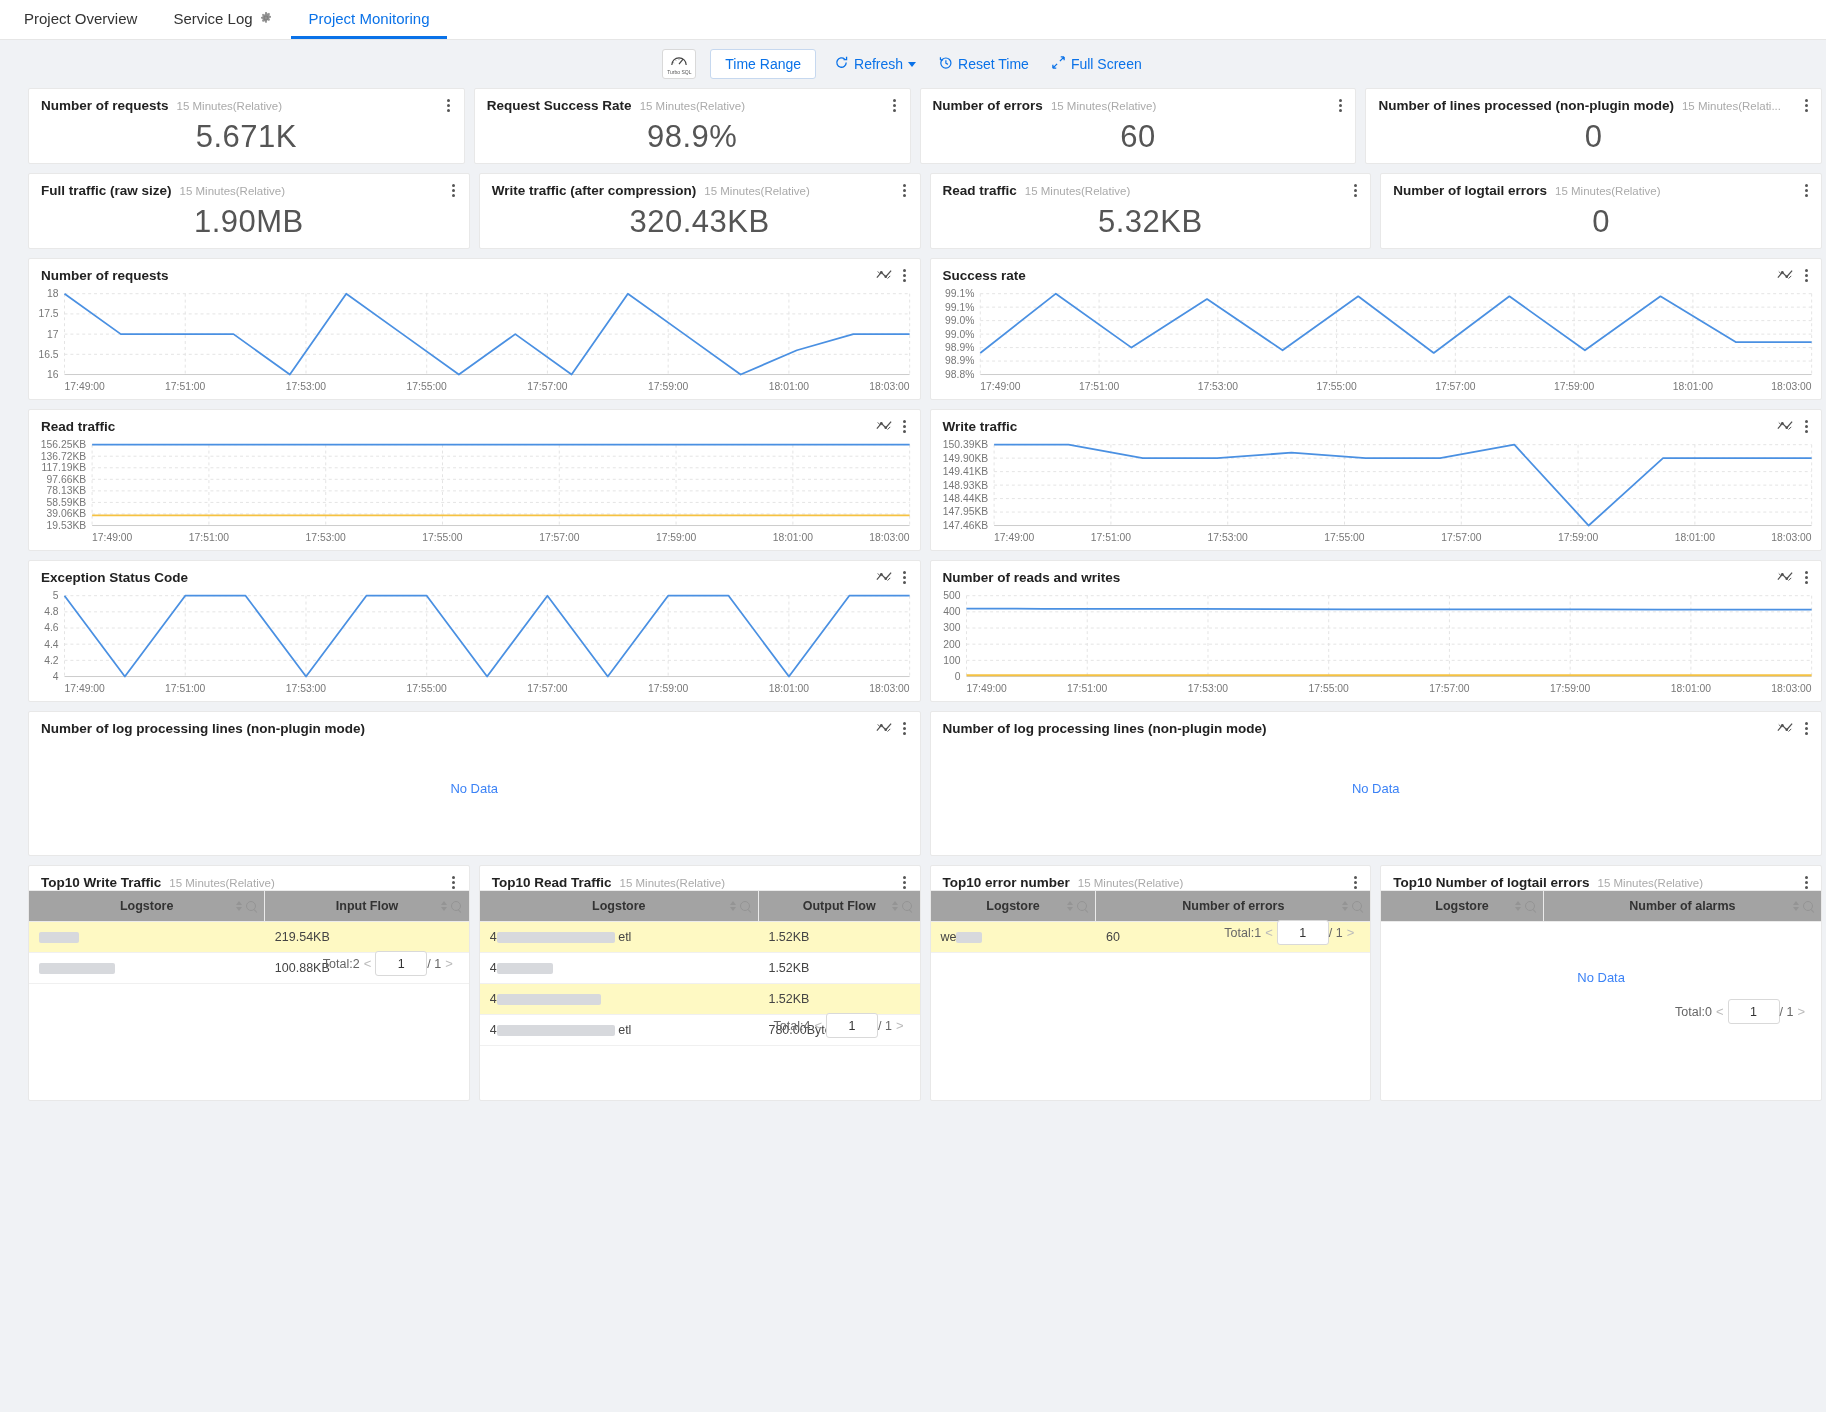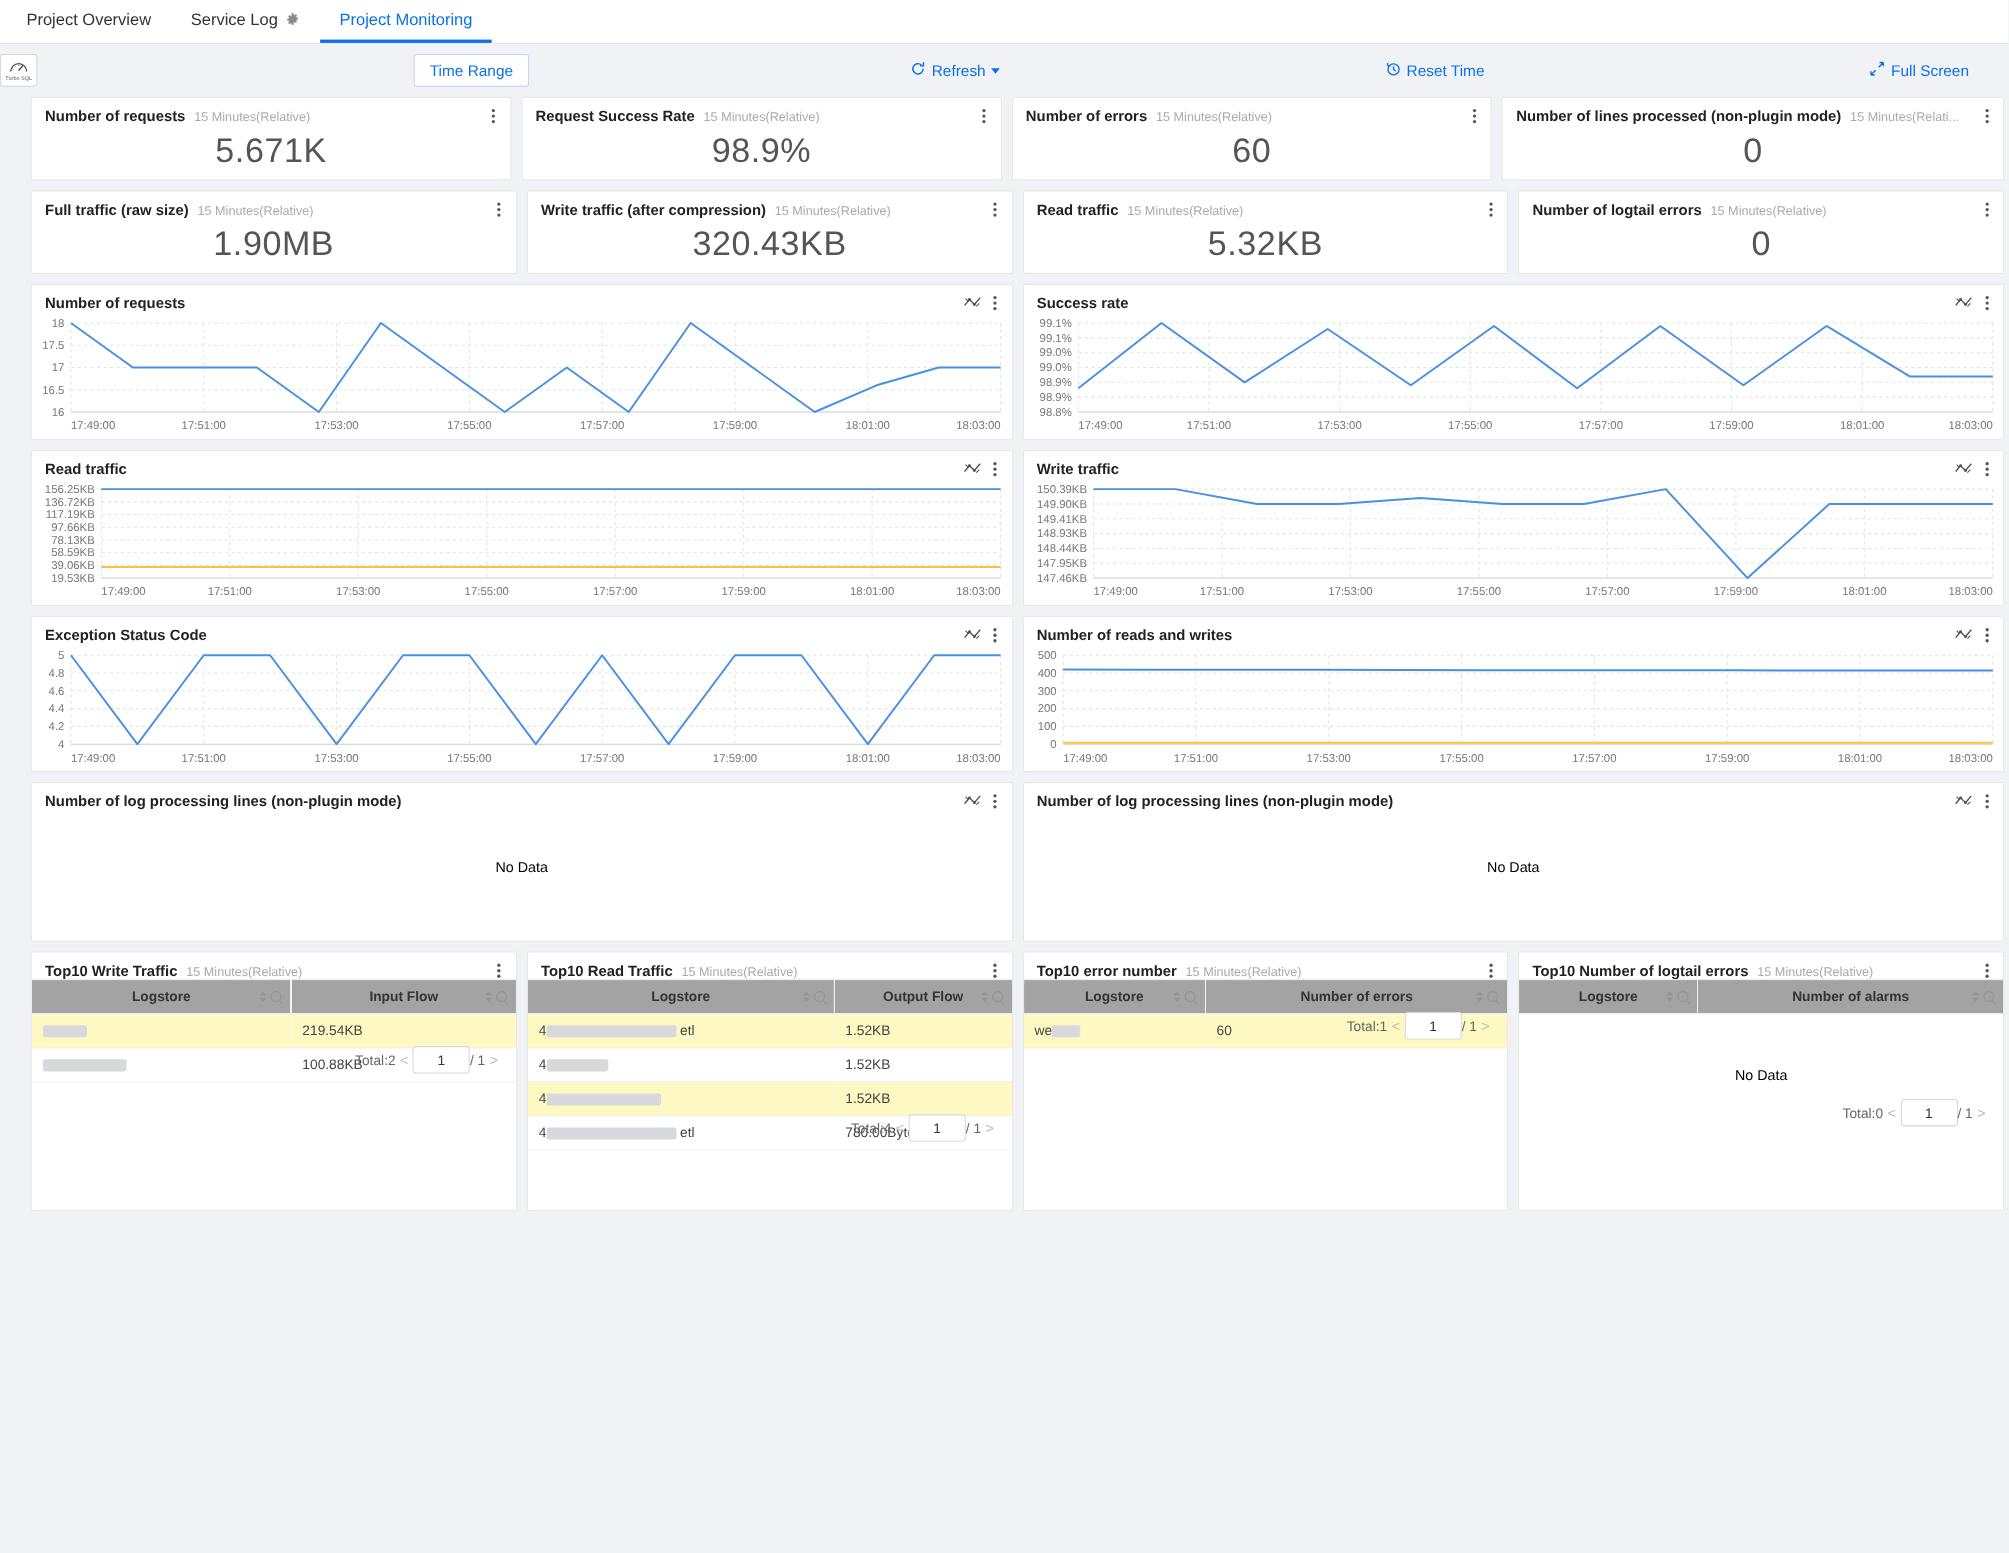--- a/index.html
+++ b/index.html
@@ -34,23 +34,23 @@
   .tab.active { color: #0a72e8; border-bottom-color: #0a72e8; }
   .gear {
     width: 14px; height: 14px; display:inline-block;
     opacity: .75;
   }
 
   
   .toolbar {
     height: 48px;
     background: #f0f2f5;
-    display: flex; align-items: center; justify-content: space-between;
-    gap: 28px;
-    padding-right: 32px;
+    display: flex; align-items: center; justify-content: center;
+    gap: 14px;
+    padding-right: 18px;
   }
   .turbo-btn {
     width: 34px; height: 30px;
     border: 1px solid #d9d9d9; background: #fff; border-radius: 3px;
     display:flex; flex-direction:column; align-items:center; justify-content:center;
     cursor: pointer;
     gap: 0px;
   }
   .turbo-btn .lbl { font-size: 5px; color: #555; line-height:6px;}
   .tr-btn {
@@ -103,21 +103,21 @@
 
   
   .chart-card { padding-bottom: 2px; }
   .chart-head { padding: 9px 12px 2px 12px; font-weight: bold; font-size: 13.5px; color:#222; }
   .plot { position: relative; width: 100%; }
   .plot svg { display:block; width:100%; }
 
   
   .nodata {
     display:flex; align-items:center; justify-content:center;
-    color:#000000; font-size: 13px;
+    color:#3b82f6; font-size: 13px;
   }
 
   
   .tbl { width: 100%; border-collapse: collapse; font-size: 12.5px; }
   .tbl th {
     background: #a3a3a3;
     border-top: 1px solid #ebebeb;
     border-bottom: 1px solid #ebebeb;
     text-align: center;
     font-weight: bold;

